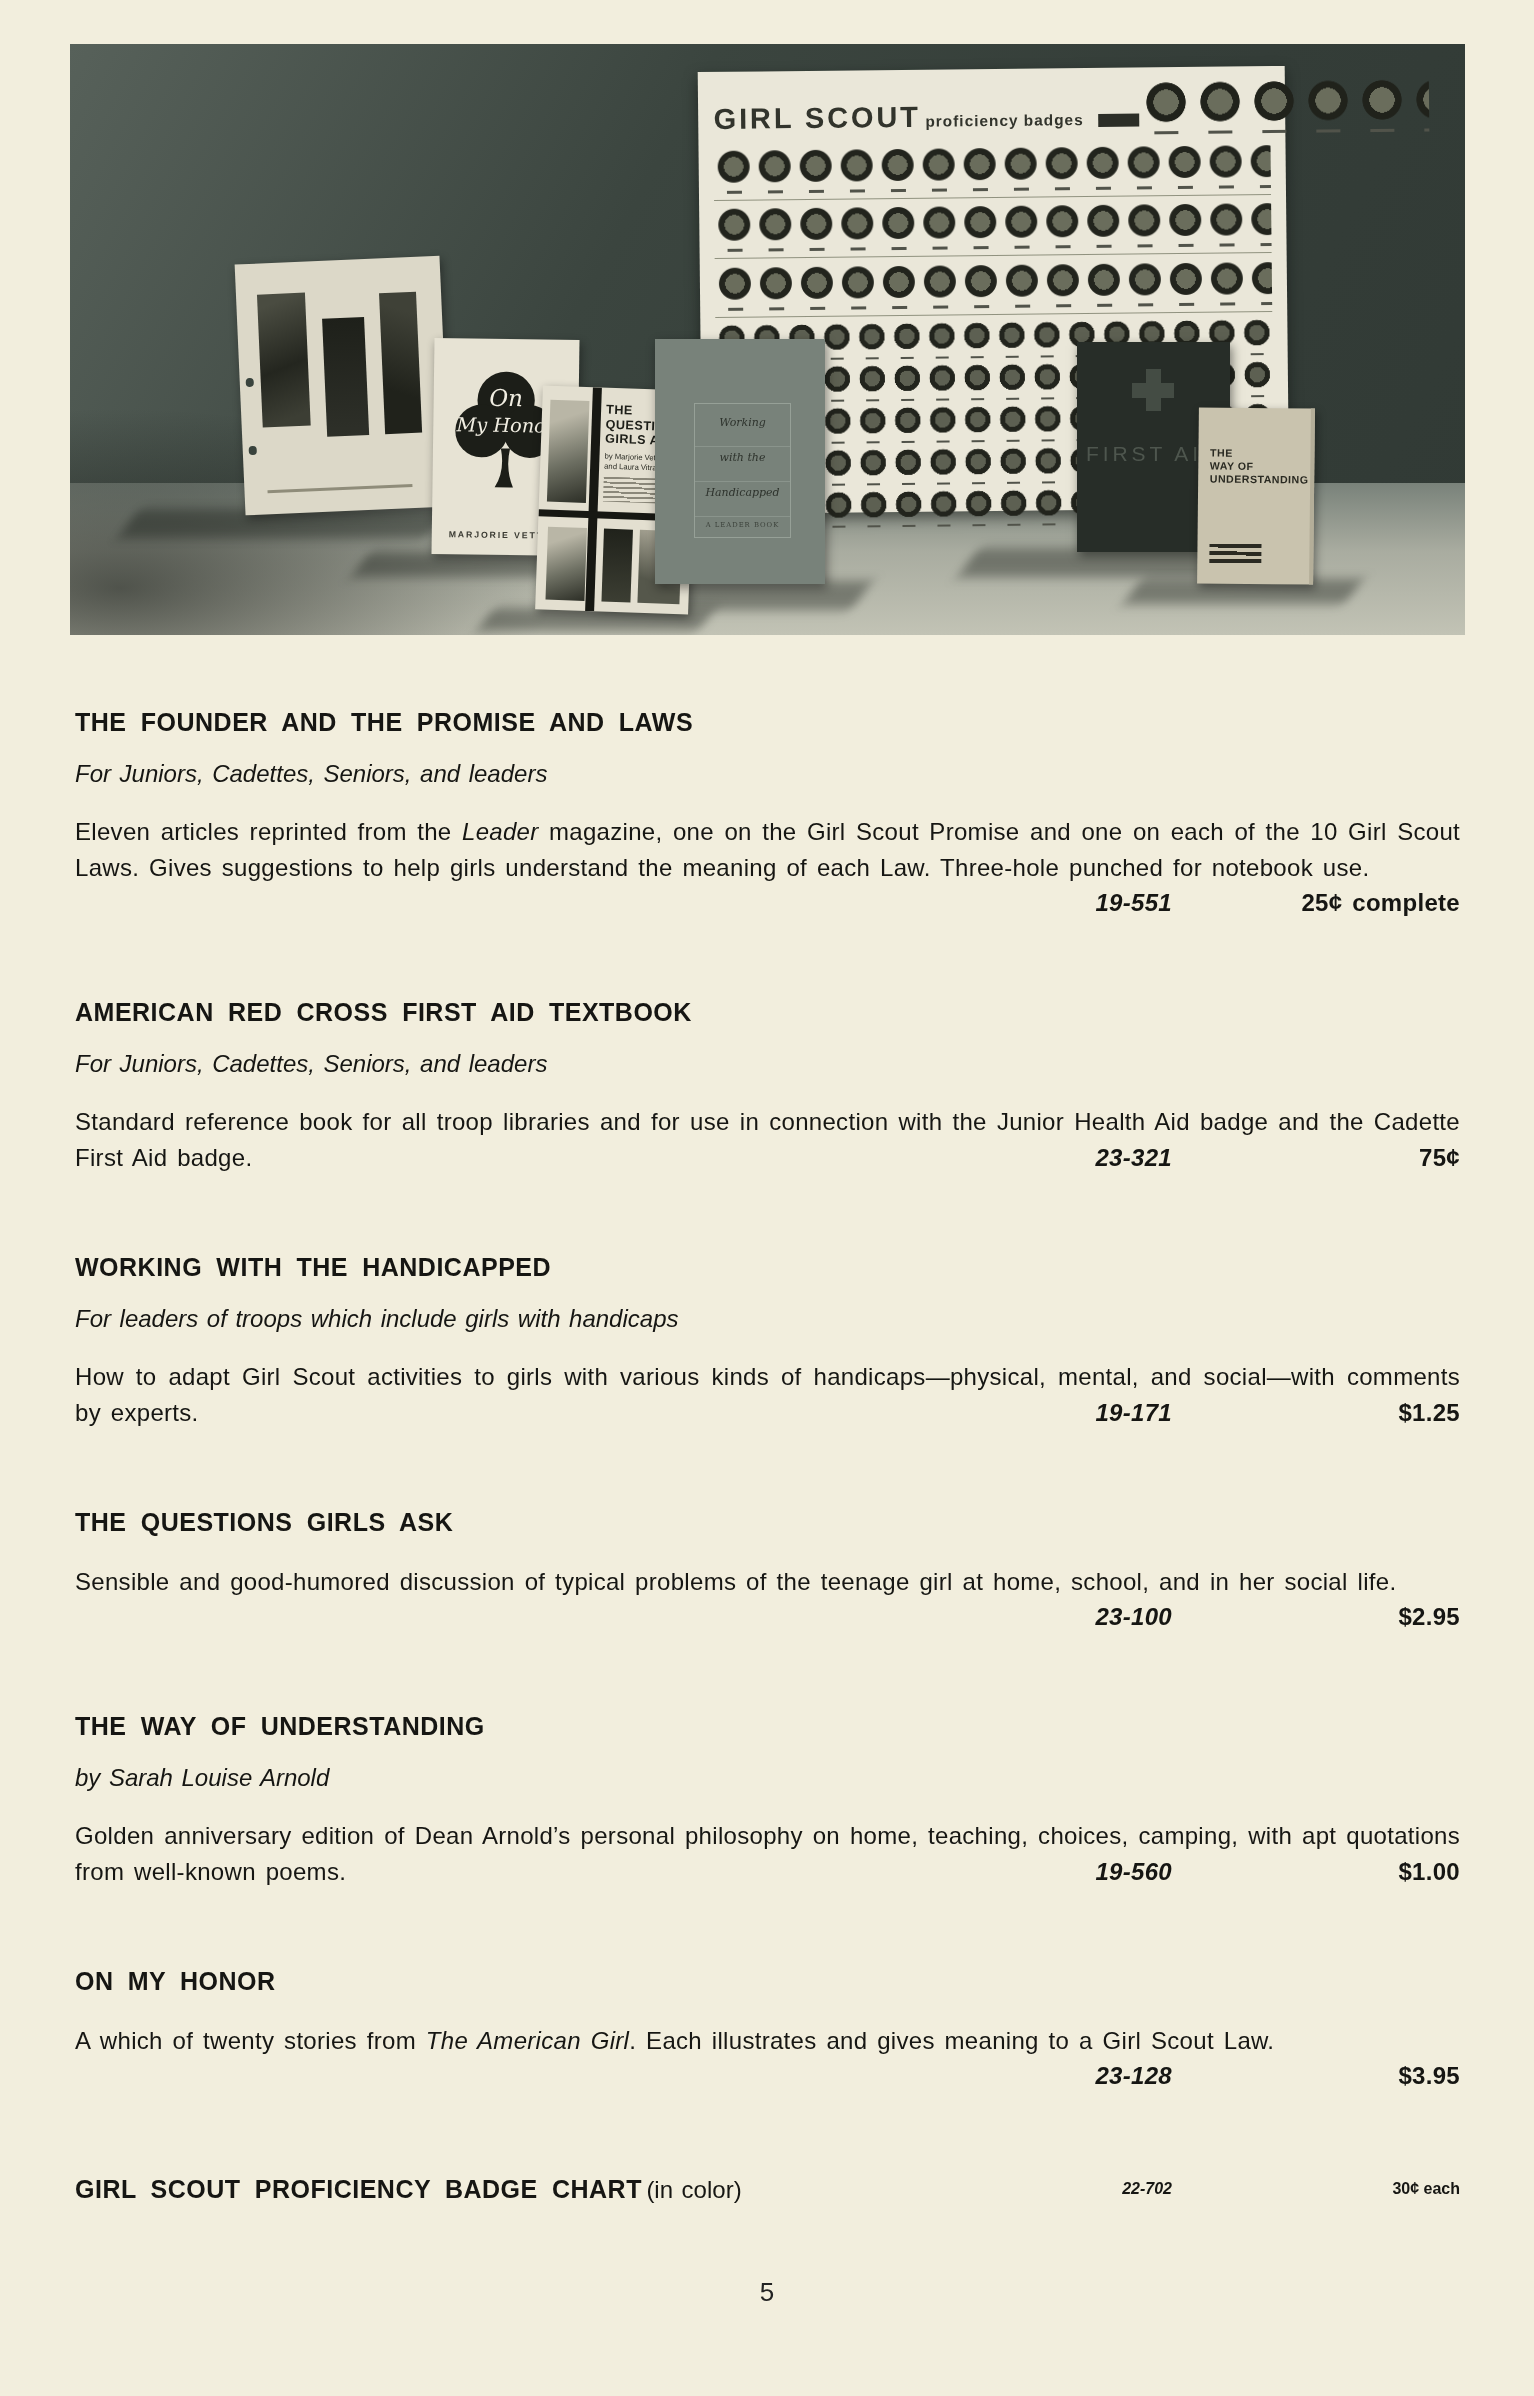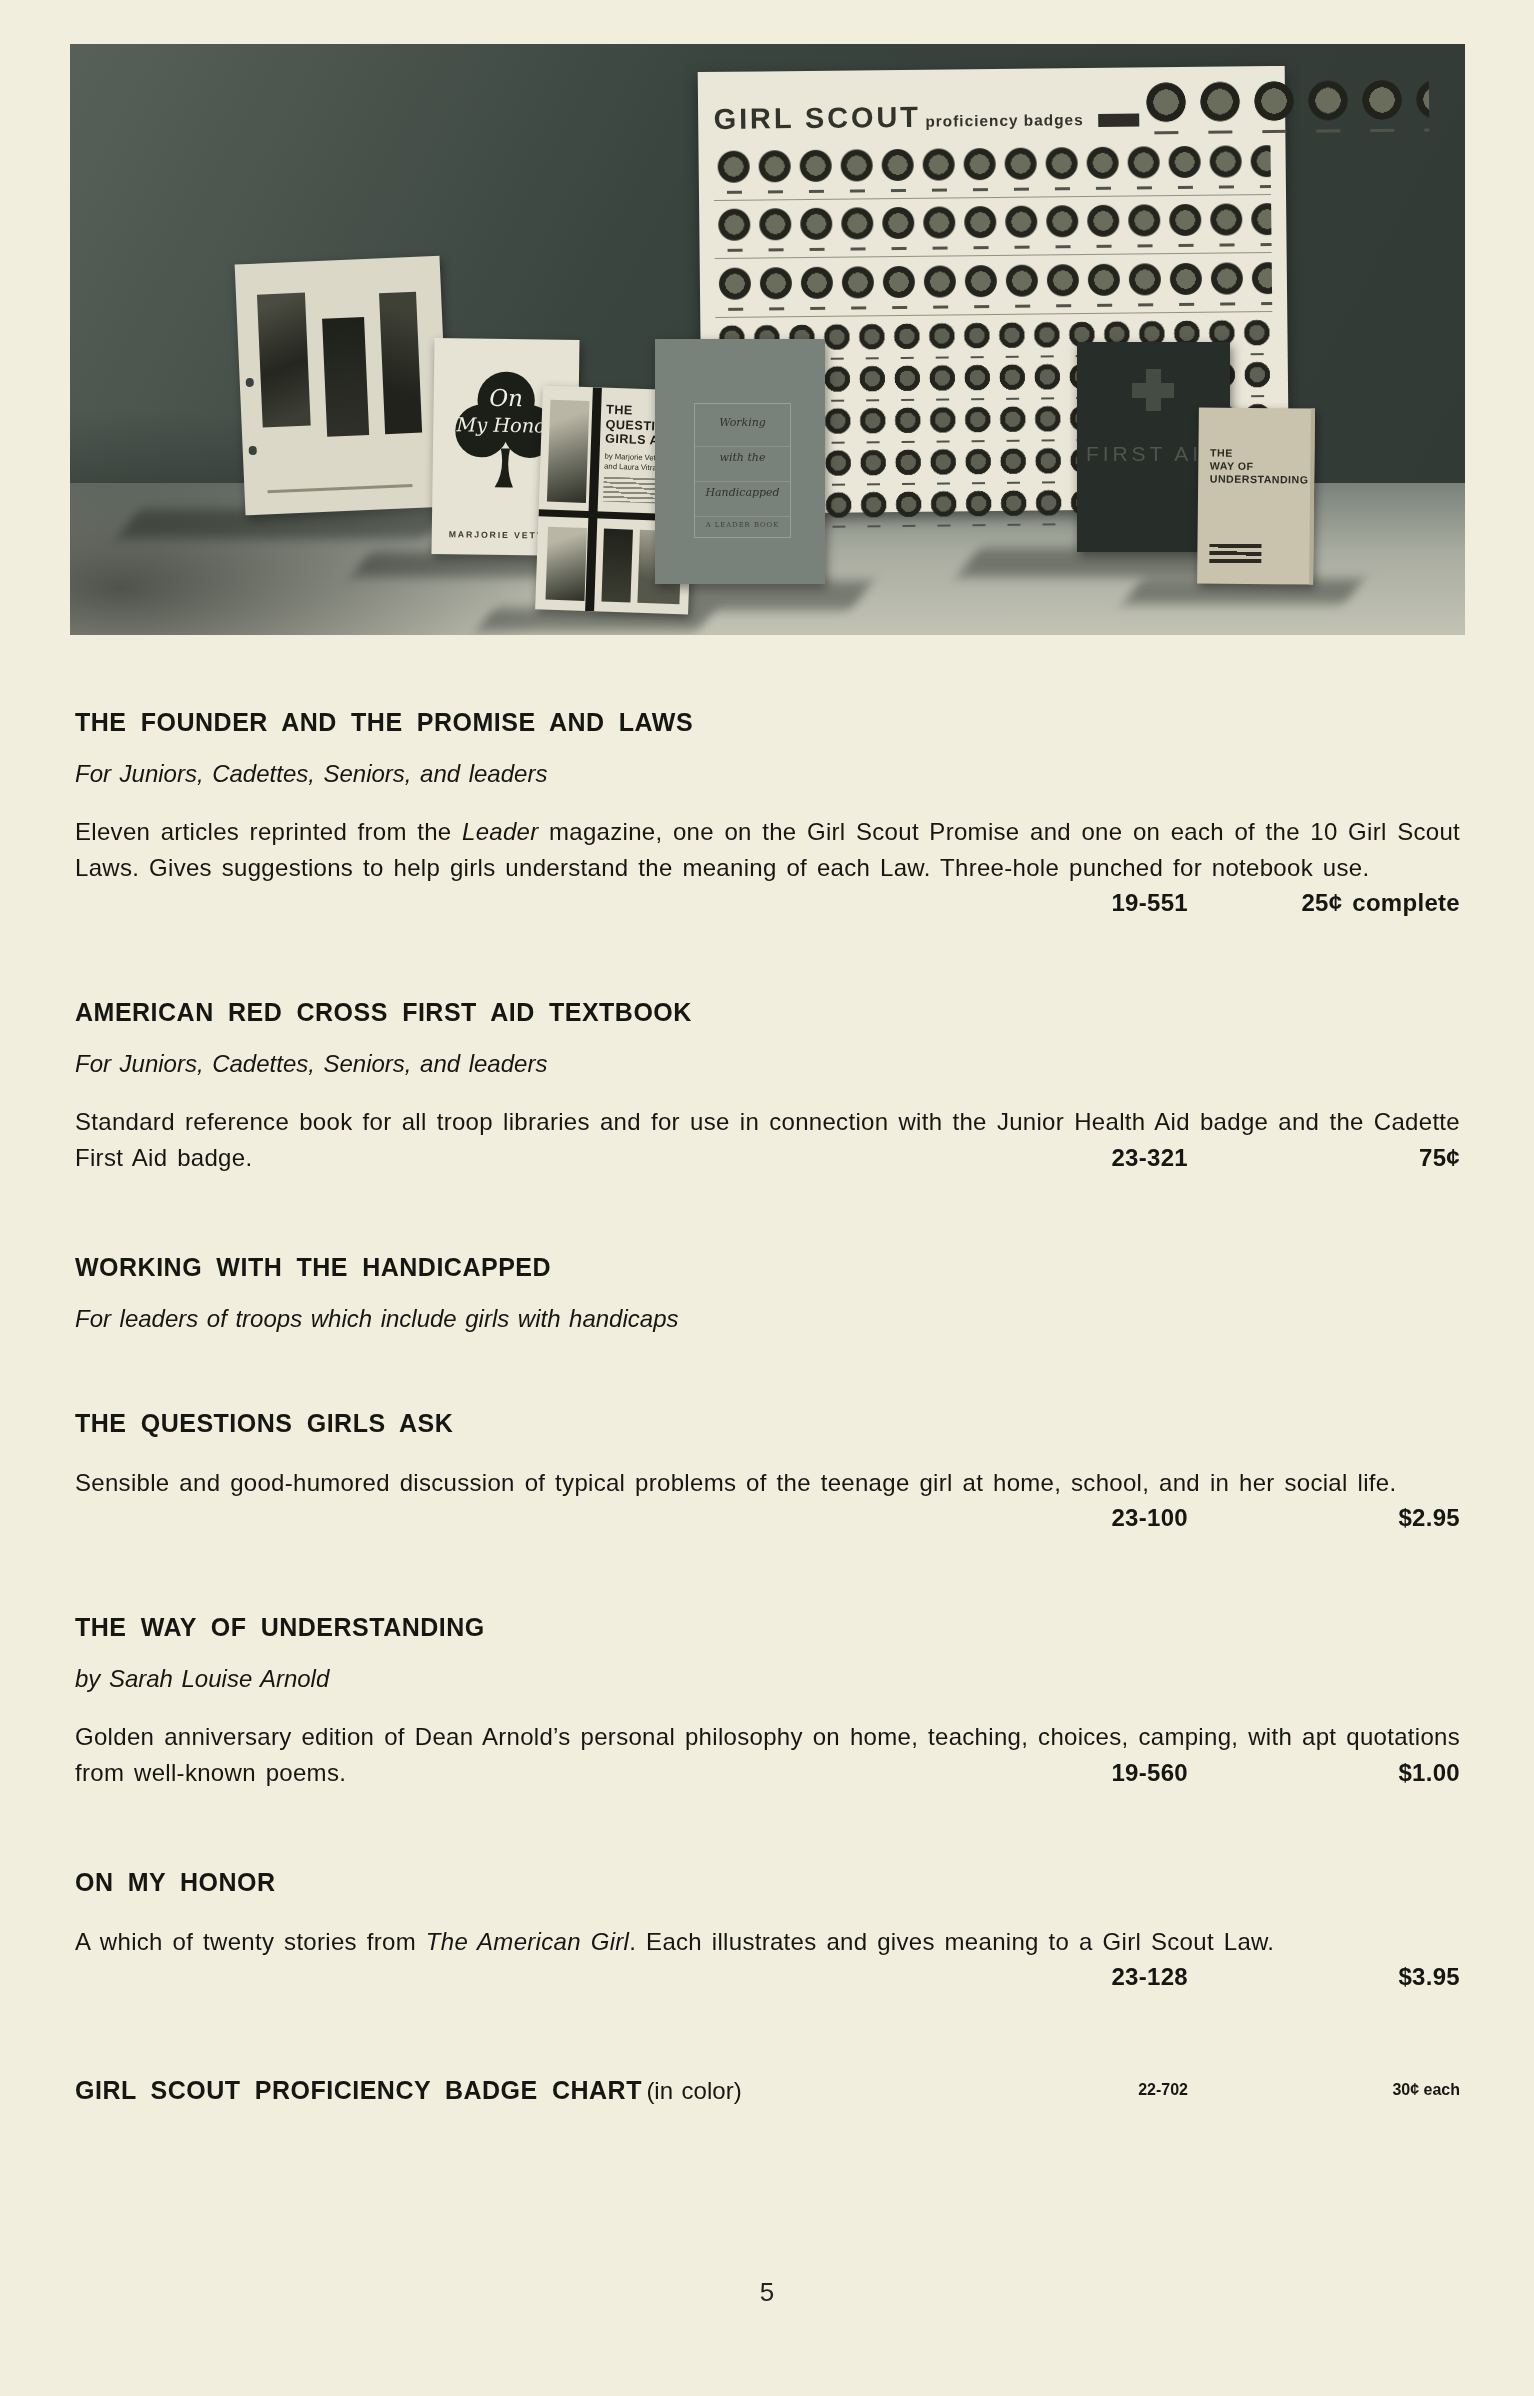--- a/index.html
+++ b/index.html
@@ -152,21 +152,21 @@
   
   .content{position:absolute;left:75px;top:708px;width:1385px;}
   .section{margin-bottom:77px;}
   .sec-title{font-size:25px;font-weight:bold;letter-spacing:0.5px;word-spacing:6.8px;line-height:29px;}
   .sec-subtitle{font-style:italic;font-size:24px;margin-top:23px;line-height:27px;word-spacing:1.9px;}
   .sec-body{position:relative;margin-top:27px;font-size:24px;line-height:36px;
     text-align:justify;letter-spacing:0.3px;word-spacing:2.9px;}
   .sec-body.lines-2{min-height:71px;}
   .sec-body.lines-3{min-height:107px;}
   .meta-code,.meta-price{position:absolute;bottom:0;font-weight:bold;white-space:nowrap;line-height:36px;}
-  .meta-code{right:272px;}
+  .meta-code{right:288px;font-style:italic;}
   .meta-price{right:0;}
   .inline-row{position:relative;height:36px;}
   .inline-row .sec-title{display:inline;line-height:36px;}
   .title-suffix{font-size:24px;font-weight:normal;word-spacing:1.9px;}
   .page-number{position:absolute;top:2277px;left:0;width:100%;text-align:center;font-size:26px;color:#222;}
   .it{font-style:italic;}
 </style>
 </head>
 <body>
 
@@ -286,20 +286,25 @@
     <div class="sec-body lines-2">
       <span>Standard reference book for all troop libraries and for use in connection with the Junior Health Aid badge and the Cadette First Aid badge.</span>
       <span class="meta-code">23-321</span>
       <span class="meta-price">75¢</span>
     </div>
   </div>
 
   <div class="section">
     <div class="sec-title">WORKING WITH THE HANDICAPPED</div>
     <div class="sec-subtitle">For leaders of troops which include girls with handicaps</div>
+    <div class="sec-body lines-2">
+      <span>How to adapt Girl Scout activities to girls with various kinds of handicaps—physical, mental, and social—with comments by experts.</span>
+      <span class="meta-code">19-171</span>
+      <span class="meta-price">$1.25</span>
+    </div>
   </div>
 
   <div class="section">
     <div class="sec-title">THE QUESTIONS GIRLS ASK</div>
     <div class="sec-body lines-2">
       <span>Sensible and good-humored discussion of typical problems of the teenage girl at home, school, and in her social life.</span>
       <span class="meta-code">23-100</span>
       <span class="meta-price">$2.95</span>
     </div>
   </div>

